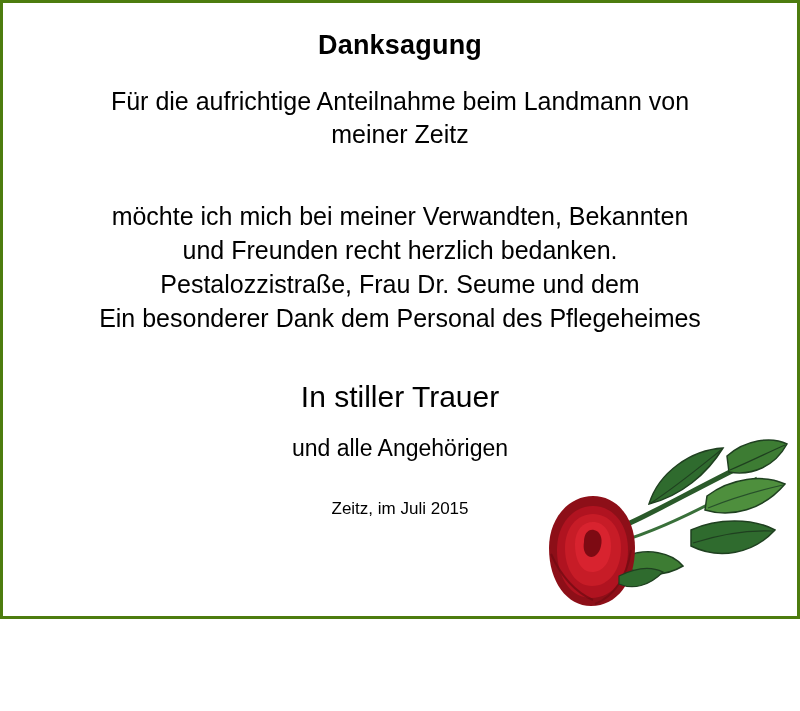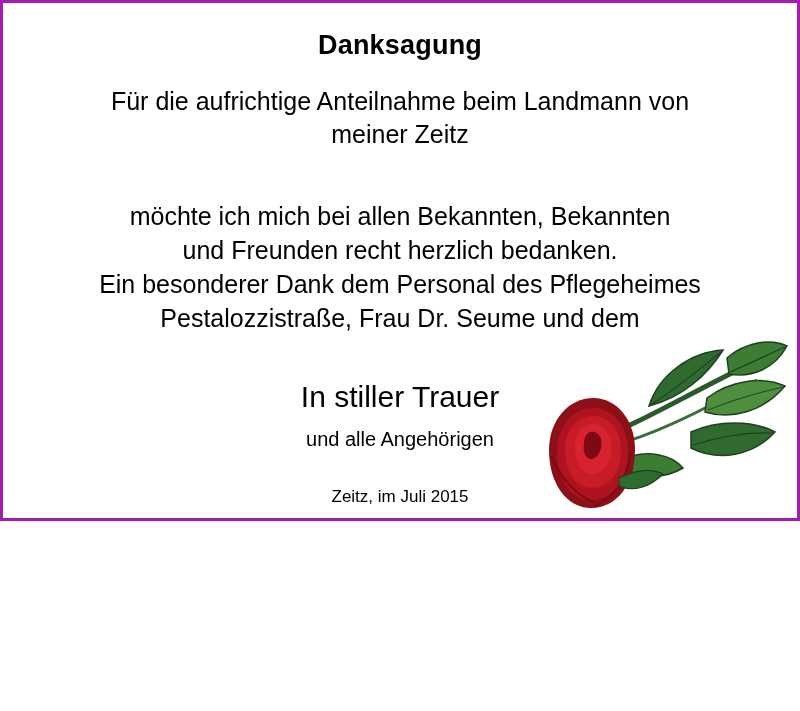--- a/index.html
+++ b/index.html
@@ -7,24 +7,24 @@
     padding: 0;
     background: #ffffff;
   }
   body {
     font-family: "Liberation Sans", sans-serif;
     color: #000000;
   }
   .notice {
     position: relative;
     width: 800px;
-    height: 521px;
+    height: 619px;
     box-sizing: border-box;
     background: #ffffff;
-    border: 3px solid #a21caf;
+    border: 3px solid #4d7c0f;
     overflow: hidden;
   }
   .inner {
     position: absolute;
     left: 0;
     top: 0;
     width: 100%;
     height: 100%;
     box-sizing: border-box;
     padding: 18px 24px 10px 24px;
@@ -64,23 +64,23 @@
     font-size: 30px;
     line-height: 1.35;
     margin-top: 42px;
   }
   .signature {
     font-size: 30px;
     line-height: 1.25;
     margin-top: 4px;
   }
   .relatives {
-    font-size: 20px;
+    font-size: 23px;
     line-height: 1.3;
-    margin-top: 8px;
+    margin-top: 16px;
   }
   .place-date {
     font-size: 17px;
     line-height: 1.3;
     margin-top: 34px;
   }
   .rose-wrap {
     position: absolute;
     right: 6px;
     bottom: 0px;
@@ -97,24 +97,24 @@
 
     <div class="heading">Danksagung</div>
 
     <div class="intro">
       <div>Für die aufrichtige Anteilnahme beim Landmann von</div>
       <div>meiner Zeitz</div>
     </div>
 
 
     <div class="body-text">
-      <div>möchte ich mich bei allen Bekannten, Bekannten</div>
+      <div>möchte ich mich bei meiner Verwandten, Bekannten</div>
       <div>und Freunden recht herzlich bedanken.</div>
+      <div>Pestalozzistraße, Frau Dr. Seume und dem</div>
       <div>Ein besonderer Dank dem Personal des Pflegeheimes</div>
-      <div>Pestalozzistraße, Frau Dr. Seume und dem</div>
     </div>
 
     <div class="closing">In stiller Trauer</div>
     <div class="relatives">und alle Angehörigen</div>
     <div class="place-date">Zeitz, im Juli 2015</div>
 
   </div>
 
   <div class="rose-wrap">
     <svg viewBox="0 0 260 190" width="260" height="190">

